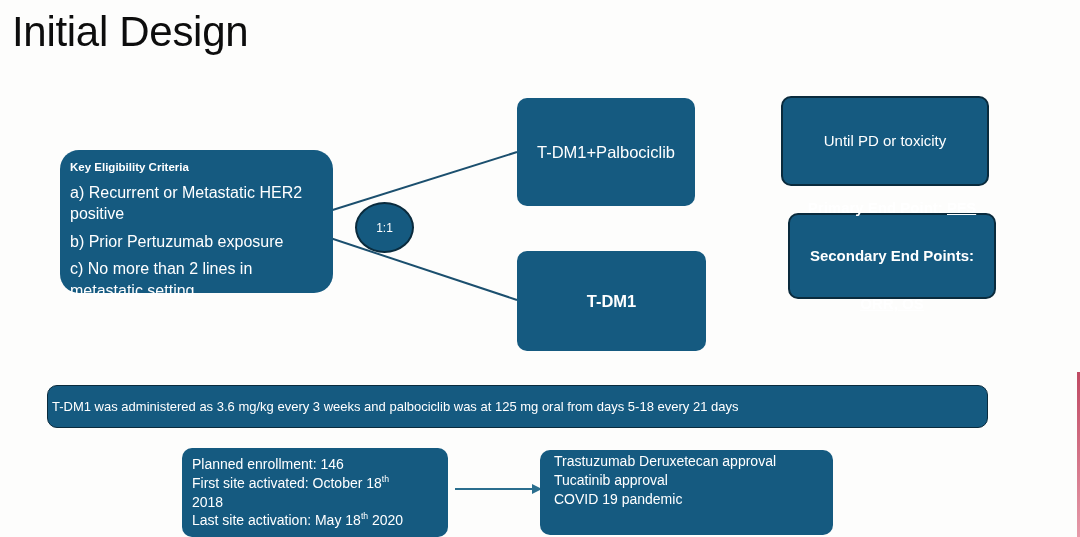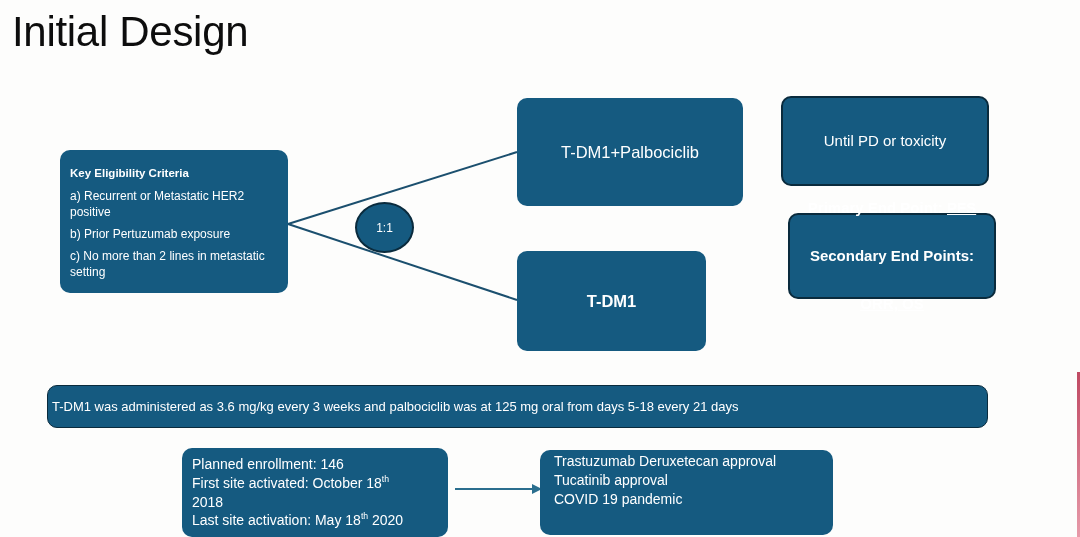--- a/index.html
+++ b/index.html
@@ -48,35 +48,35 @@
   }
   .node.center {
     justify-content: center;
     text-align: center;
   }
 
   
   #criteria-box {
     left: 60px;
     top: 150px;
-    width: 228px;
+    width: 273px;
     height: 143px;
-    border-radius: 10px;
+    border-radius: 19px;
     flex-direction: column;
     align-items: flex-start;
     justify-content: flex-start;
-    padding: 16px 10px 8px 10px;
+    padding: 10px 10px 8px 10px;
   }
   #criteria-title {
     font-size: 11.5px;
     font-weight: bold;
     margin-bottom: 6px;
   }
   .criteria-item {
-    font-size: 12px;
+    font-size: 16px;
     font-weight: 400;
     margin-bottom: 6px;
   }
 
   
   #randomization-circle {
     position: absolute;
     left: 355px;
     top: 202px;
     width: 55px;
@@ -88,21 +88,21 @@
     align-items: center;
     justify-content: center;
     color: #ffffff;
     font-size: 12px;
   }
 
   
   #arm-combo-box {
     left: 517px;
     top: 98px;
-    width: 226px;
+    width: 178px;
     height: 108px;
     font-size: 16.5px;
   }
   #arm-mono-box {
     left: 517px;
     top: 251px;
     width: 189px;
     height: 100px;
     font-size: 16.5px;
     font-weight: bold;

